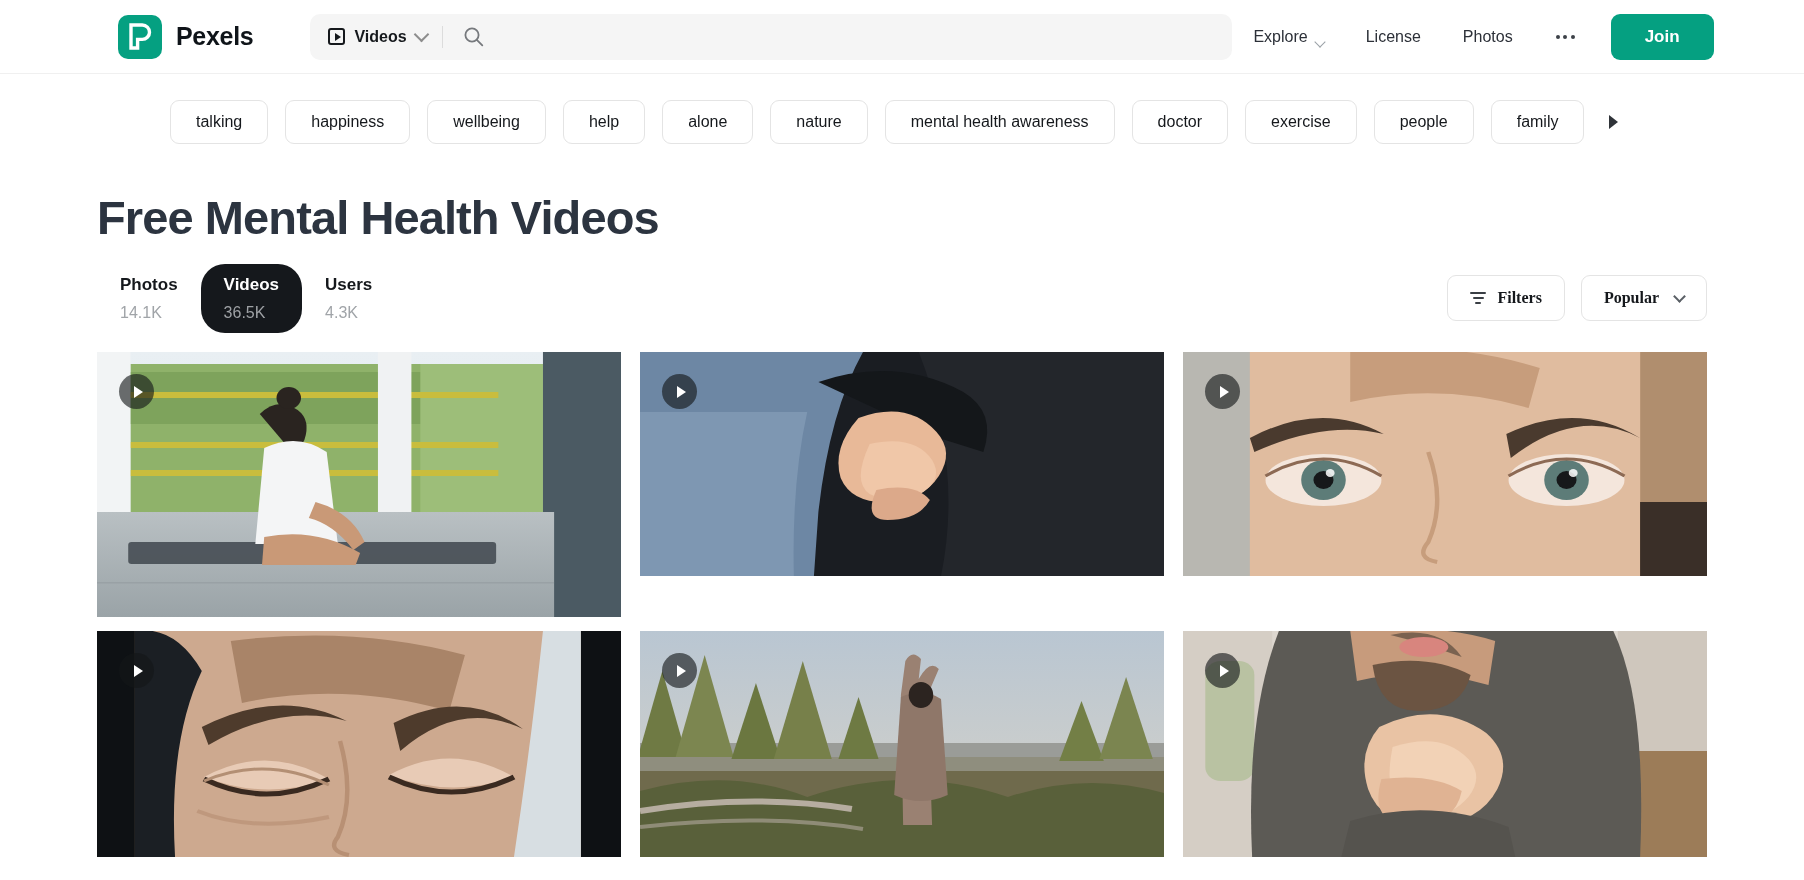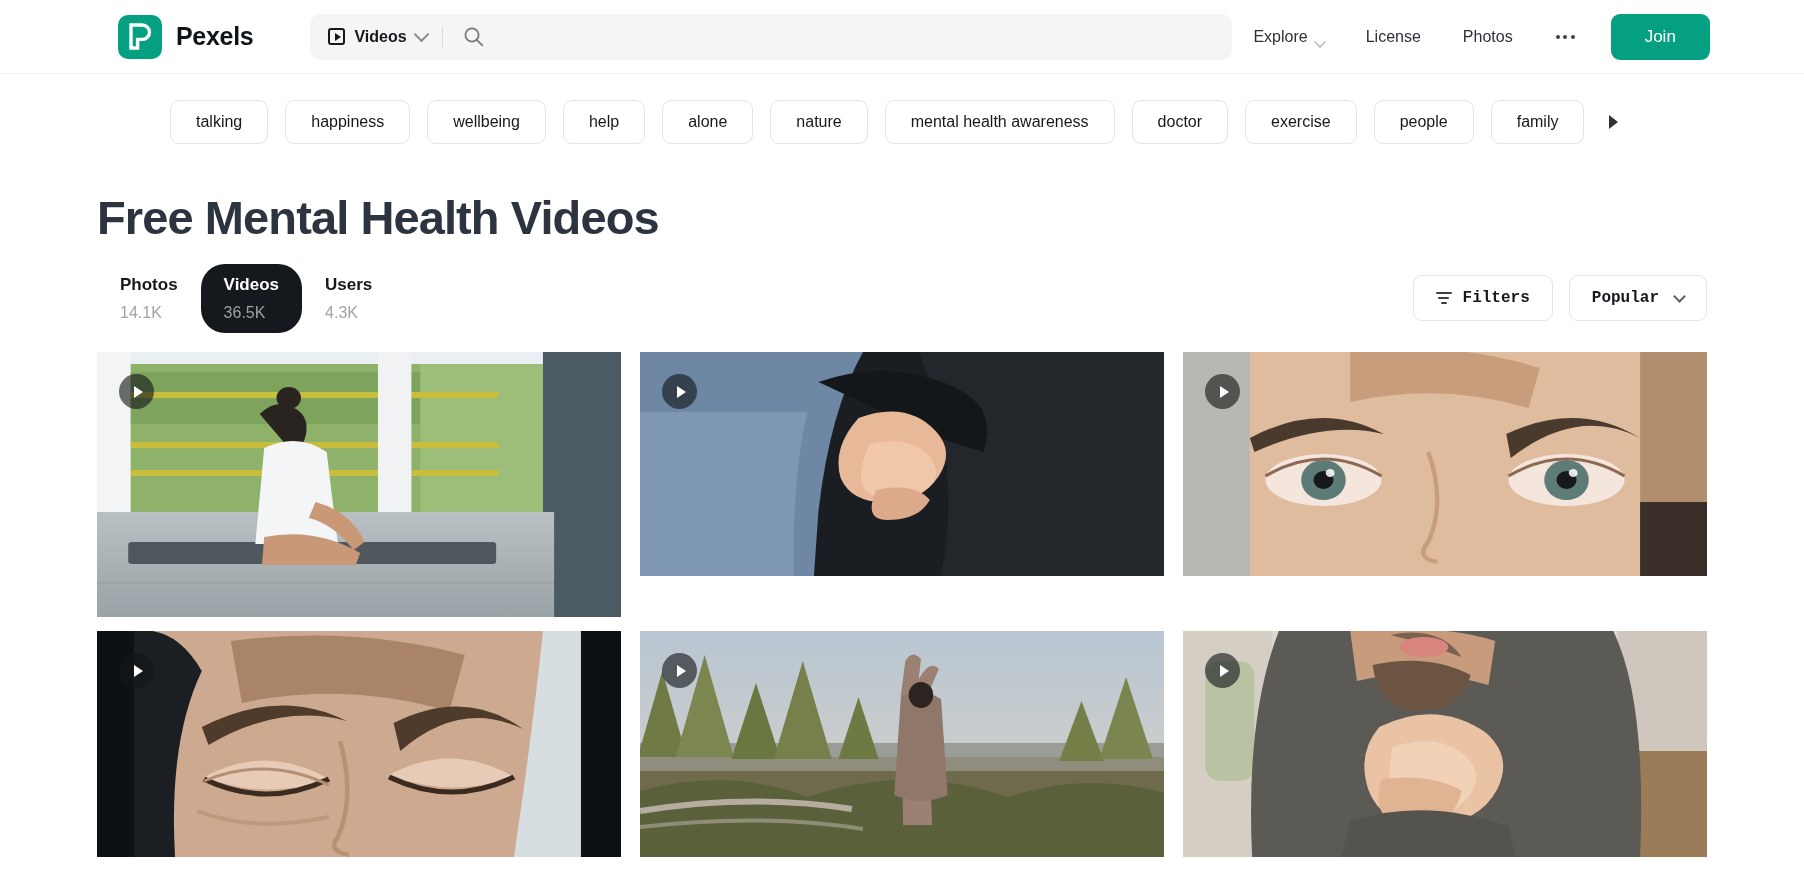--- a/index.html
+++ b/index.html
@@ -120,21 +120,21 @@
     padding: 0 22px; cursor: pointer;
     display:flex; align-items:center; gap:3.5px;
   }
   .dots span { width: 4px; height: 4px; border-radius:50%; background:#3d4148; display:block; }
   .join-btn {
     margin-left: 14px;
     background: #05a081; color: #fff;
     border: none; border-radius: 9px;
     height: 46px; padding: 0 34px;
     font-family: "Liberation Sans", sans-serif;
-    font-size: 17px; font-weight: 400;
+    font-size: 17px; font-weight: 700;
     cursor: pointer;
   }
 
   
   .tagbar {
     position: relative;
     padding: 26px 0 0 170px;
     height: 78px;
     overflow: hidden;
   }
@@ -193,21 +193,21 @@
   .tab.active .tab-label { color: #ffffff; }
   .tab.active .tab-count { color: #9ea1a5; }
 
   .toolbar-right { margin-left: auto; display: flex; gap: 16px; }
   .ctrl {
     background: #fff; border: 1px solid #e4e4e4; border-radius: 9px;
     height: 46px; padding: 0 22px;
     display: flex; align-items: center; gap: 11px;
     font-size: 16px; font-weight: 600; color: #15181c;
     cursor: pointer;
-    font-family: Liberation Mono, monospace;
+    font-family: Liberation Serif, serif;
   }
   .filter-glyph { display:flex; flex-direction: column; gap: 3px; align-items:center; }
   .filter-glyph b { display:block; height: 2px; background: #3a3f45; border-radius:2px; }
   .filter-glyph b:nth-child(1){ width: 16px; }
   .filter-glyph b:nth-child(2){ width: 11px; }
   .filter-glyph b:nth-child(3){ width: 6px; }
 
   
   .grid {
     display: grid;

